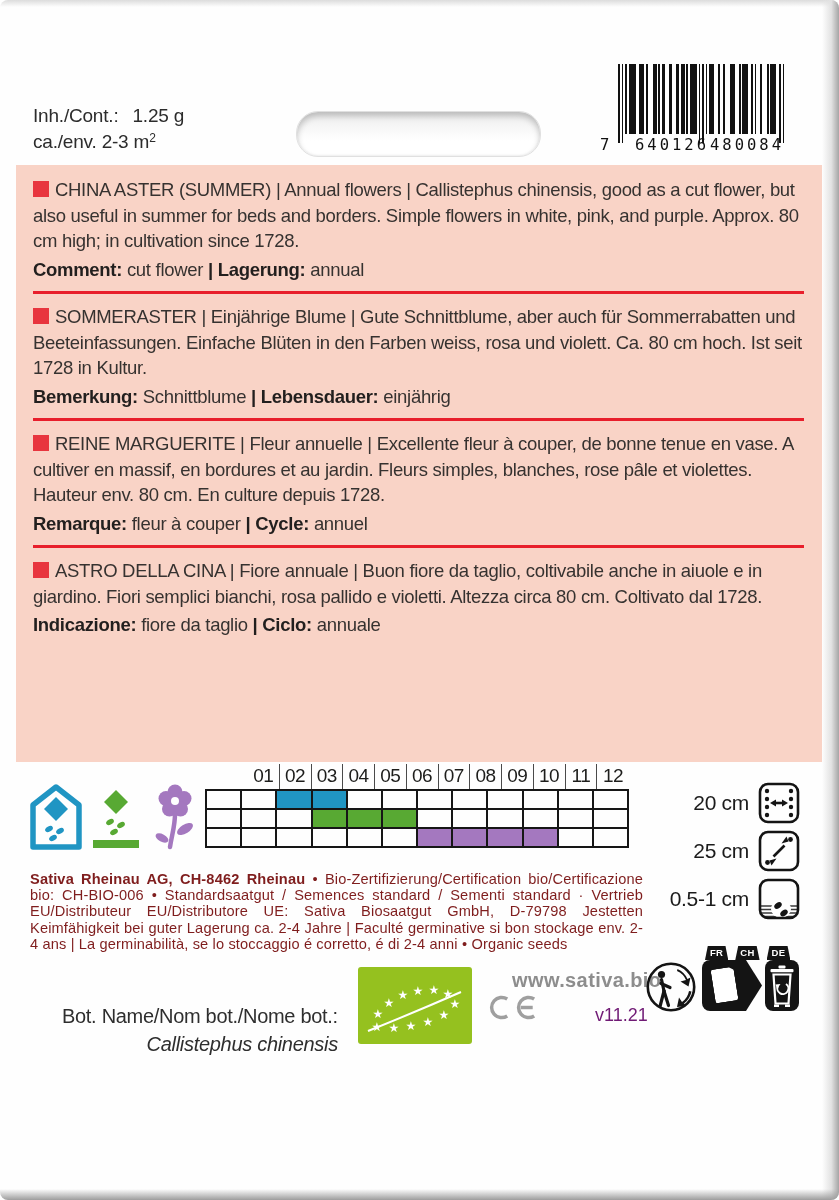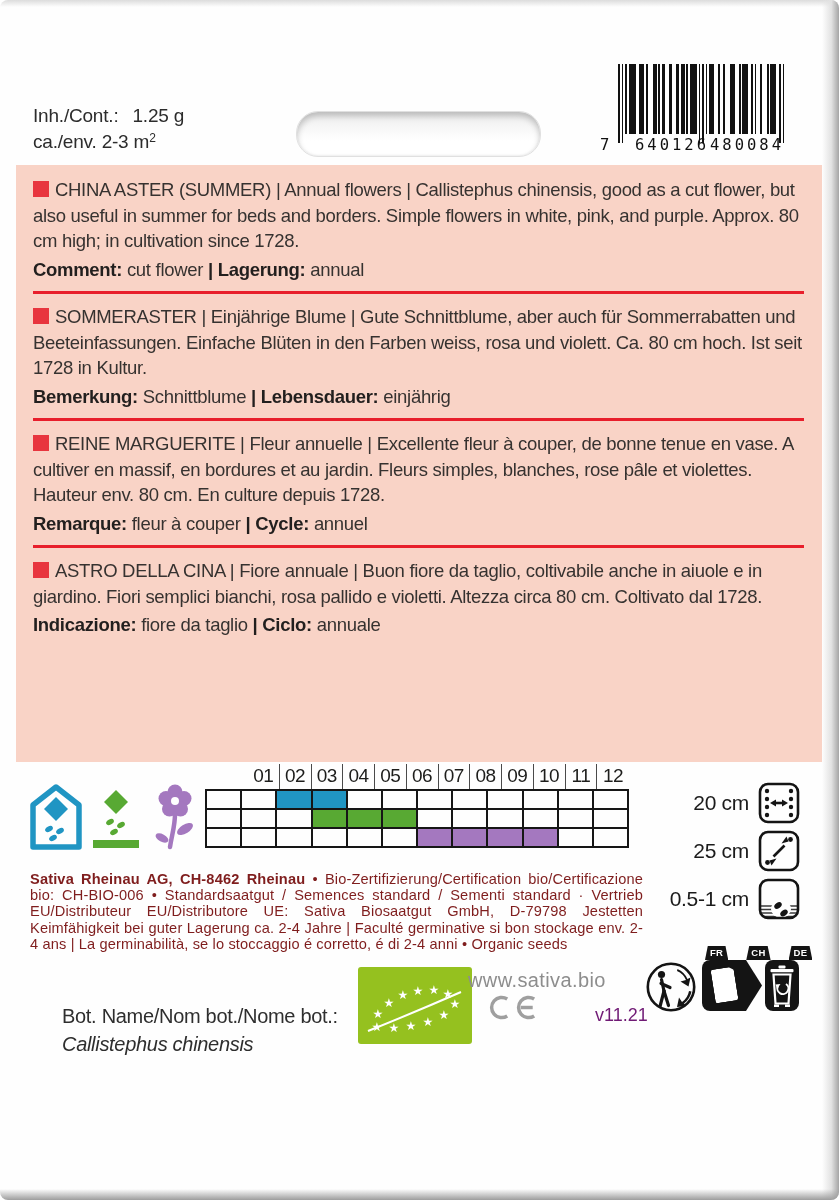--- a/index.html
+++ b/index.html
@@ -58,31 +58,31 @@
   .specs{position:absolute;left:560px;top:781px;width:240px;display:flex;flex-direction:column;gap:5px;}
   .spec-row{display:flex;align-items:center;justify-content:flex-end;gap:9px;height:43px;}
   .spec-label{font-size:21px;color:#1b1b1b;letter-spacing:-.3px;}
 
   
   .address{position:absolute;left:30px;top:856px;width:613px;font-size:14.6px;line-height:16.4px;
      text-align:justify;color:#7f1d1d;letter-spacing:.15px;}
   .address .lead{font-weight:700;}
 
   
-  .botname{position:absolute;left:62px;top:1002px;font-size:20px;line-height:28px;color:#2e2e2e;letter-spacing:-.3px;}
+  .botname{position:absolute;left:62px;top:1002px;font-size:20px;line-height:28px;color:#2e2e2e;letter-spacing:-.3px;text-align:right;}
   .botname .latin{font-style:italic;}
   .eu-logo{position:absolute;left:358px;top:967px;}
-  .site{position:absolute;left:468px;top:969px;font-size:20px;font-weight:400;color:#8d8d8d;letter-spacing:.4px;}
+  .site{position:absolute;left:512px;top:969px;font-size:20px;font-weight:700;color:#8d8d8d;letter-spacing:.4px;}
   .ce{position:absolute;left:484px;top:995px;}
   .version{position:absolute;left:595px;top:1005px;font-size:18px;color:#701a75;}
   .triman{position:absolute;left:645px;top:961px;}
 
   
   .recycle-label{position:absolute;left:702px;top:946px;width:100px;}
-  .rtabs{display:flex;gap:18px;margin-left:3px;height:14px;}
+  .rtabs{display:flex;gap:7px;margin-left:3px;height:14px;}
   .rtab{background:#141414;color:#fff;font-size:9.5px;font-weight:700;line-height:14px;padding:0 5px;
      clip-path:polygon(12% 0,88% 0,100% 100%,0 100%);letter-spacing:.3px;}
   .rbody{display:flex;gap:3px;height:51px;}
   .renvelope-zone{position:relative;width:60px;background:#141414;border-radius:8px 0 0 8px;
      clip-path:polygon(0 0,44px 0,60px 50%,44px 100%,0 100%);}
   .renvelope{position:absolute;left:11px;top:8px;width:23px;height:34px;background:#fff;border-radius:3px;
      transform:rotate(-9deg);clip-path:polygon(0 0,80% 0,100% 10%,100% 100%,0 100%);}
   .rbin-zone{width:34px;background:#141414;border-radius:8px;position:relative;}
 </style>
 </head>

